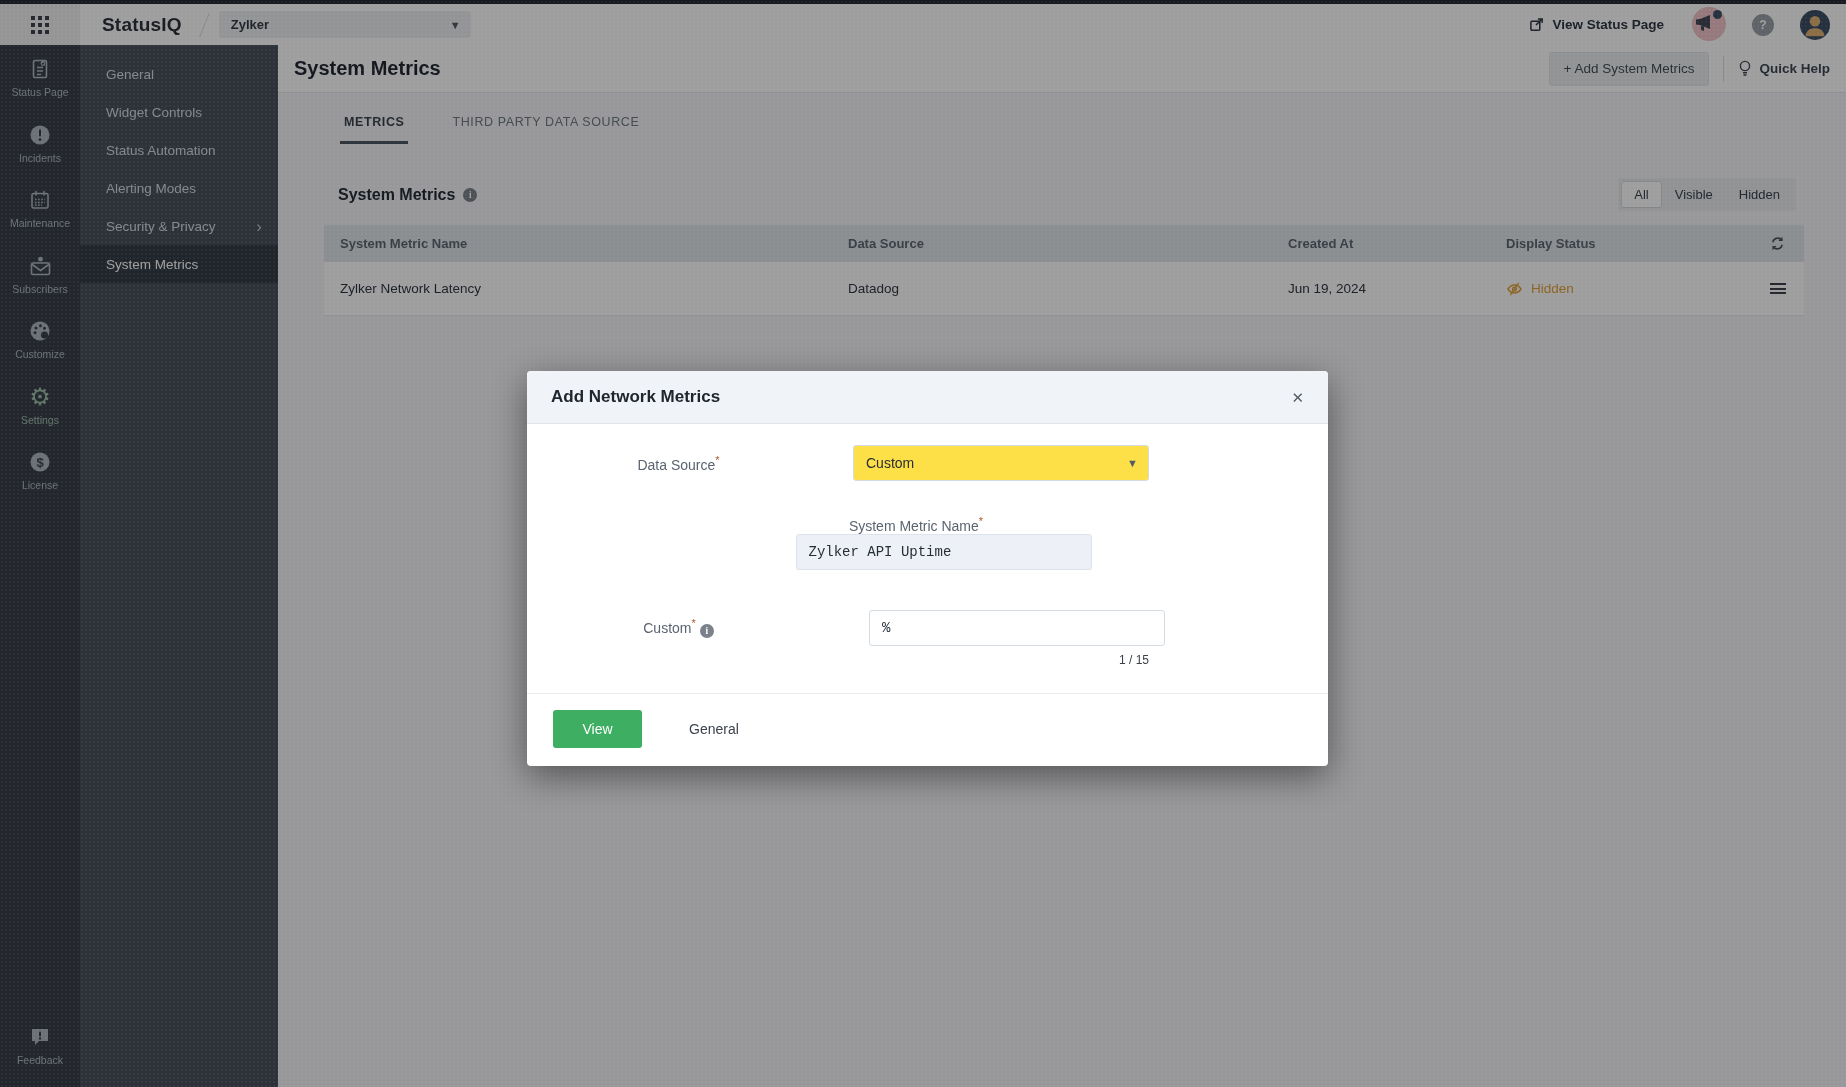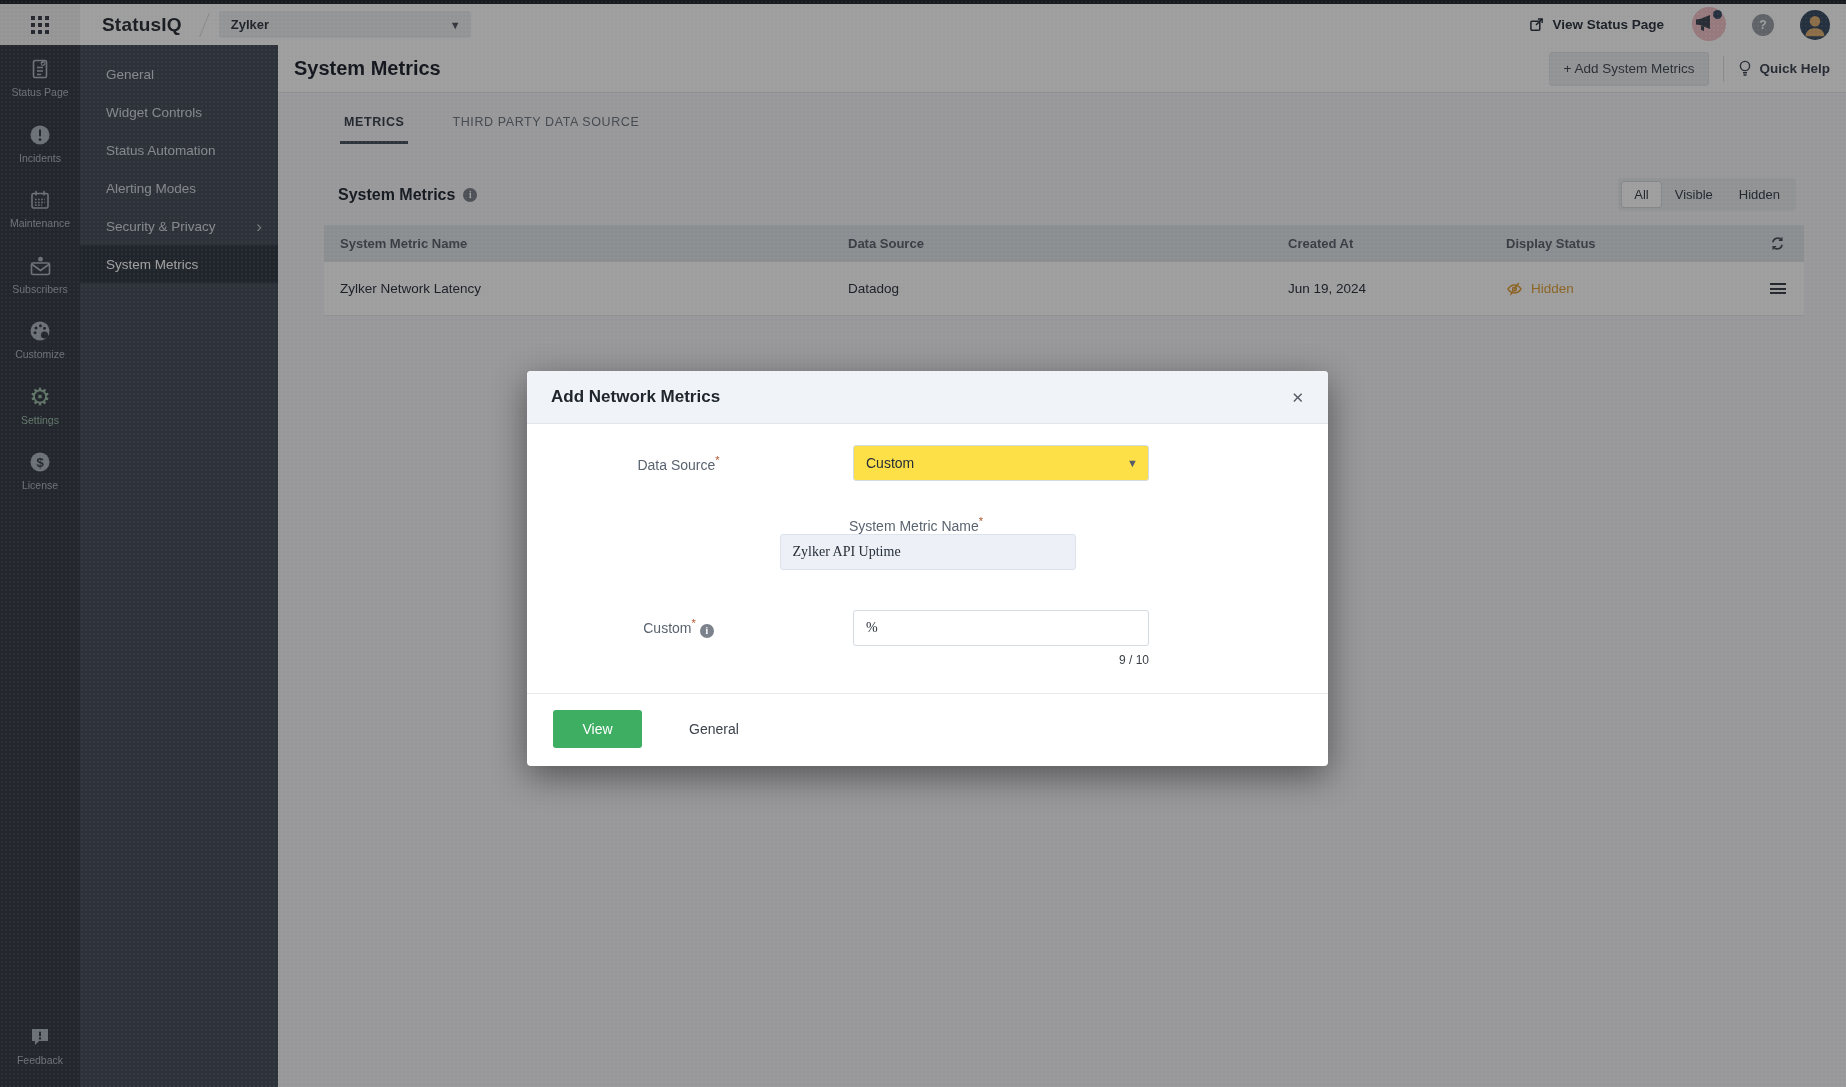--- a/index.html
+++ b/index.html
@@ -78,21 +78,21 @@
   .modal-title { font-size:17px; font-weight:bold; color:#20262e; }
   .modal-close { margin-left:auto; font-size:15px; color:#565d66; cursor:pointer; line-height:1; }
   .modal-body { padding:21px 0 0; }
   .f-row { display:flex; align-items:center; }
   .f-label { width:326px; text-align:center; padding-right:23px; font-size:14px; color:#5a6470; }
   .f-label sup { color:#b4532a; font-size:11px; }
   .f-label .info-dot { display:inline-flex; vertical-align:-2px; margin-left:4px; }
   .f-field { width:296px; }
   .select-box { height:36px; border:1px solid #d4dae1; border-radius:3px; background:#fde047; display:flex; align-items:center; padding:0 10px 0 12px; cursor:pointer; }
   .select-box .sel-val { flex:1; font-size:14px; color:#262d38; }
-  .text-input { width:296px; height:36px; border:1px solid #d4dae1; border-radius:3px; background:#fff; font-size:14px; color:#262d38; padding:4px 12px; font-family:Liberation Serif, serif; }
+  .text-input { width:296px; height:36px; border:1px solid #d4dae1; border-radius:3px; background:#fff; font-size:14px; color:#262d38; padding:4px 12px; font-family:Liberation Mono, monospace;margin-left:16px; }
   .text-input.filled { background:#edf1f7; border-color:#dce3ec; }
   .counter-row { margin-top:7px; }
   .counter { width:296px; text-align:right; font-size:12px; color:#3a4148; }
   .modal-footer { margin-top:26px; border-top:1px solid #e9e9e9; padding:16px 24px 18px 26px; display:flex; align-items:center; }
   .save-btn { width:89px; height:38px; background:#3eae62; color:#fff; border:none; border-radius:3px; font-size:14px; cursor:pointer; font-family:inherit; }
   .cancel-btn { margin-left:47px; font-size:14px; color:#3c434d; cursor:pointer; background:none; border:none; font-family:inherit; }
 
   svg { display:block; }
 </style>
 </head>
@@ -370,21 +370,21 @@
         <div class="f-label">
           <span>Custom</span><sup>*</sup><span class="info-dot">i</span>
         </div>
         <div class="f-field">
           <input class="text-input" type="text" readonly="" value="%" style="">
         </div>
       </div>
 
       <div class="f-row counter-row">
         <div class="f-label"></div>
-        <div class="counter">9 / 10</div>
+        <div class="counter">1 / 15</div>
       </div>
     </div>
     <div class="modal-footer">
       <button class="save-btn">View</button>
       <button class="cancel-btn">General</button>
     </div>
   </div>
 </div>
 
 </body></html>

